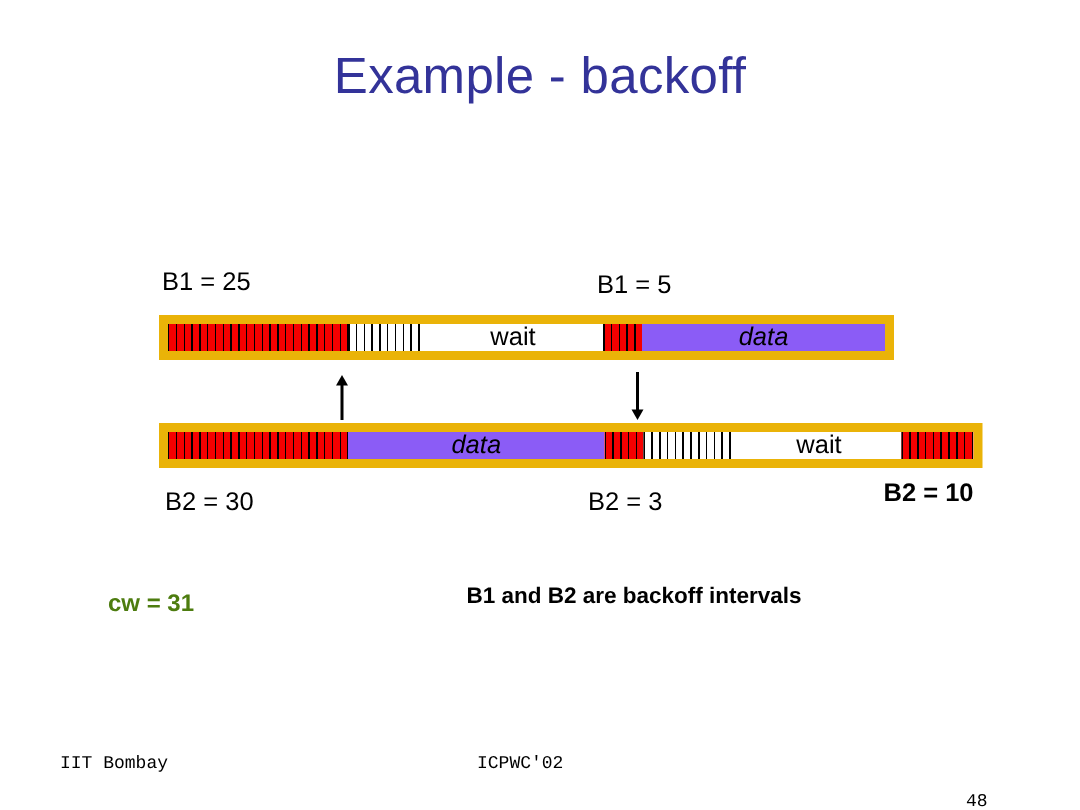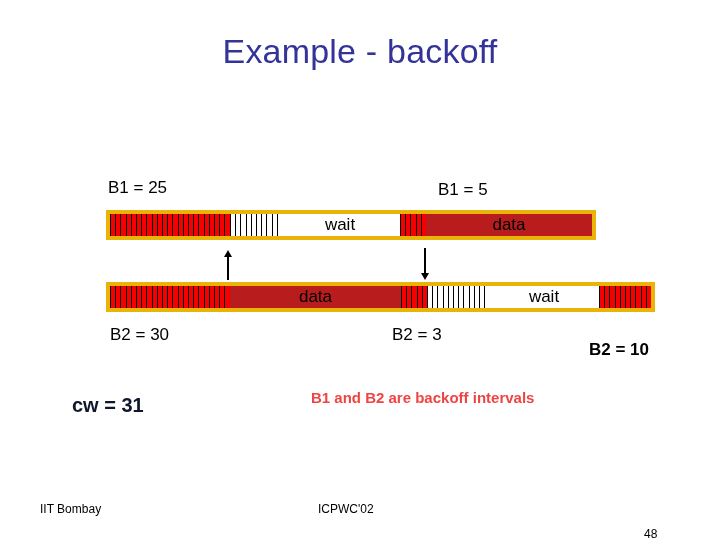--- a/index.html
+++ b/index.html
@@ -45,21 +45,21 @@
     font-family: Liberation Sans, sans-serif;
     white-space: nowrap;
   }
   .lbl.bold { font-weight: bold; }
 
   
   .bar {
     position: absolute;
     height: 30px;
     box-sizing: border-box;
-    border: 4px solid #eab308;
+    border: 6px solid #eab308;
     overflow: hidden;
   }
 
   .seg {
     position: absolute;
     top: 0;
     bottom: 0;
     box-sizing: border-box;
     overflow: hidden;
   }
@@ -75,21 +75,22 @@
   }
   .seg.slots-white {
     background-color: #ffffff;
     background-image: repeating-linear-gradient(
       to right,
       #000000 0px, #000000 1px,
       rgba(0,0,0,0) 1px, rgba(0,0,0,0) 5.2px
     );
   }
   .seg.solid-green {
-    background-color: #b91c1c;
+    background-color: #8b5cf6;
+    font-style: italic;
   }
   .seg.solid-white {
     background-color: #ffffff;
   }
 
   .seg .seg-label {
     position: absolute;
     left: 0; right: 0;
     top: 50%;
     transform: translateY(-50%);
@@ -121,59 +122,59 @@
   .arrow.up .shaft   { top: 6px; bottom: 0; }
   .arrow.up .head    { top: 0; border-bottom: 7px solid #000000; }
   .arrow.down .shaft { top: 0; bottom: 6px; }
   .arrow.down .head  { bottom: 0; border-top: 7px solid #000000; }
 
   
   .note-cw {
     position: absolute;
     left: 72px;
     top: 394px;
-    font-size: 20px;
+    font-size: 16px;
     font-weight: bold;
-    color: #0f172a;
+    color: #4d7c0f;
     font-family: "Liberation Sans", sans-serif;
     white-space: nowrap;
   }
   .note-desc {
     position: absolute;
     left: 311px;
     top: 388px;
     font-size: 15px;
     font-weight: bold;
-    color: #ef4444;
+    color: #000000;
     line-height: 1.33;
     font-family: "Liberation Sans", sans-serif;
   }
 
   
   .footer-item {
     position: absolute;
     top: 502px;
-    font-family: Liberation Sans, sans-serif;
+    font-family: Liberation Mono, monospace;
     font-size: 12px;
     color: #000000;
     white-space: nowrap;
   }
   .footer-left   { left: 40px; }
   .footer-center { left: 318px; text-align: center; }
   .footer-right  { left: 644px; margin-top: 25px; }
 </style>
 </head>
 <body>
 
 <div id="slide">
 
   <div class="title">Example - backoff</div>
 
   <div class="lbl" style="left:108px; top:178px;">B1 = 25</div>
-  <div class="lbl" style="left:398px; top:180px;margin-left:40px;">B1 = 5</div>
+  <div class="lbl" style="left:398px; top:180px;">B1 = 5</div>
 
   <div class="bar" style="left:106px; top:210px; width:490px;">
 
     <div class="seg slots-red" style="left:0px; width:120px;"></div>
 
     <div class="seg slots-white" style="left:120px; width:50px;"></div>
 
     <div class="seg solid-white" style="left:170px; width:120px;">
       <span class="seg-label">wait</span>
     </div>
@@ -209,21 +210,21 @@
 
     <div class="seg solid-white" style="left:379px; width:110px;">
       <span class="seg-label">wait</span>
     </div>
 
     <div class="seg slots-red" style="left:489px; right:0px;"></div>
   </div>
 
   <div class="lbl" style="left:110px; top:325px;">B2 = 30</div>
   <div class="lbl" style="left:392px; top:325px;">B2 = 3</div>
-  <div class="lbl bold" style="left:589px; top:340px;">B2 = 10</div>
+  <div class="lbl bold" style="left:589px; top:319px;">B2 = 10</div>
 
   <div class="note-cw">cw = 31</div>
 
   <div class="note-desc">
     <div>B1 and B2 are backoff intervals</div>
   </div>
 
   <div class="footer-item footer-left">IIT Bombay</div>
   <div class="footer-item footer-center">ICPWC'02</div>
   <div class="footer-item footer-right">48</div>

